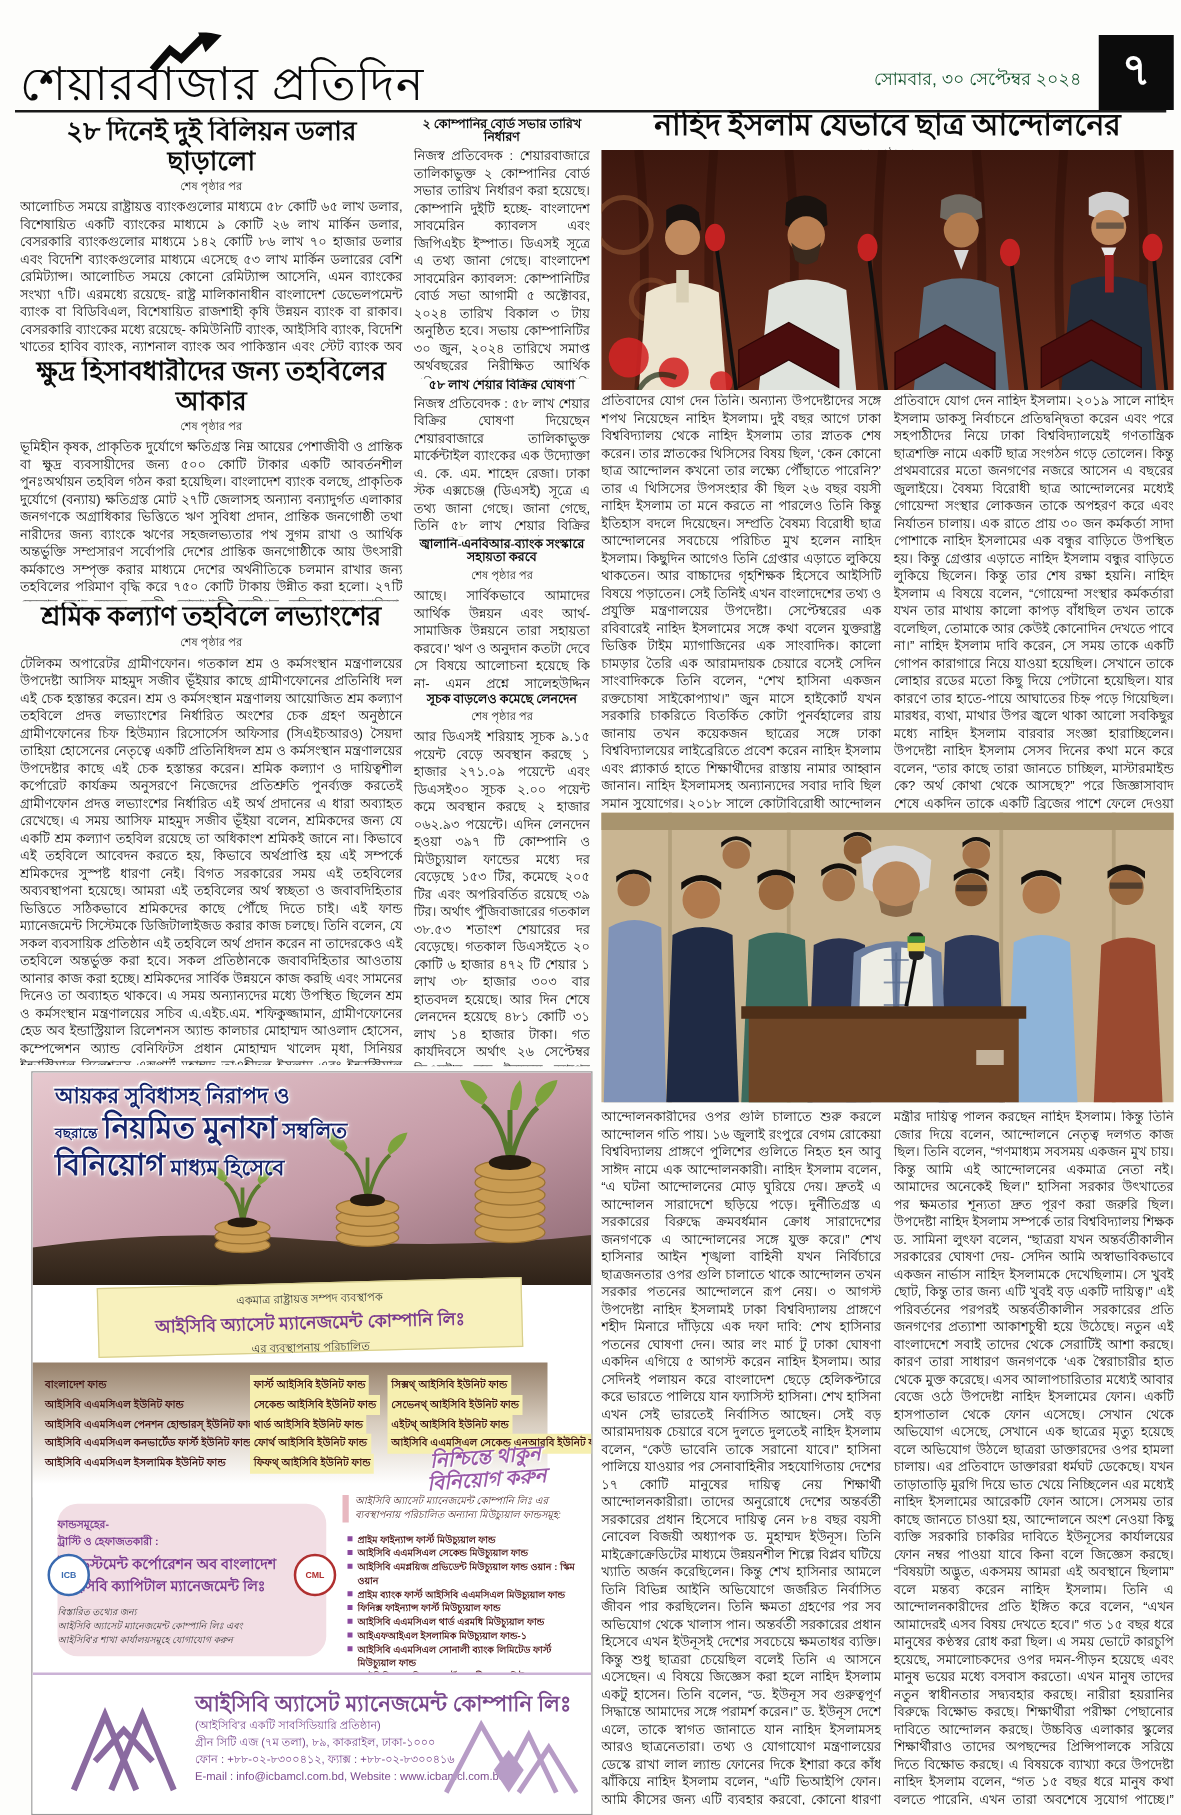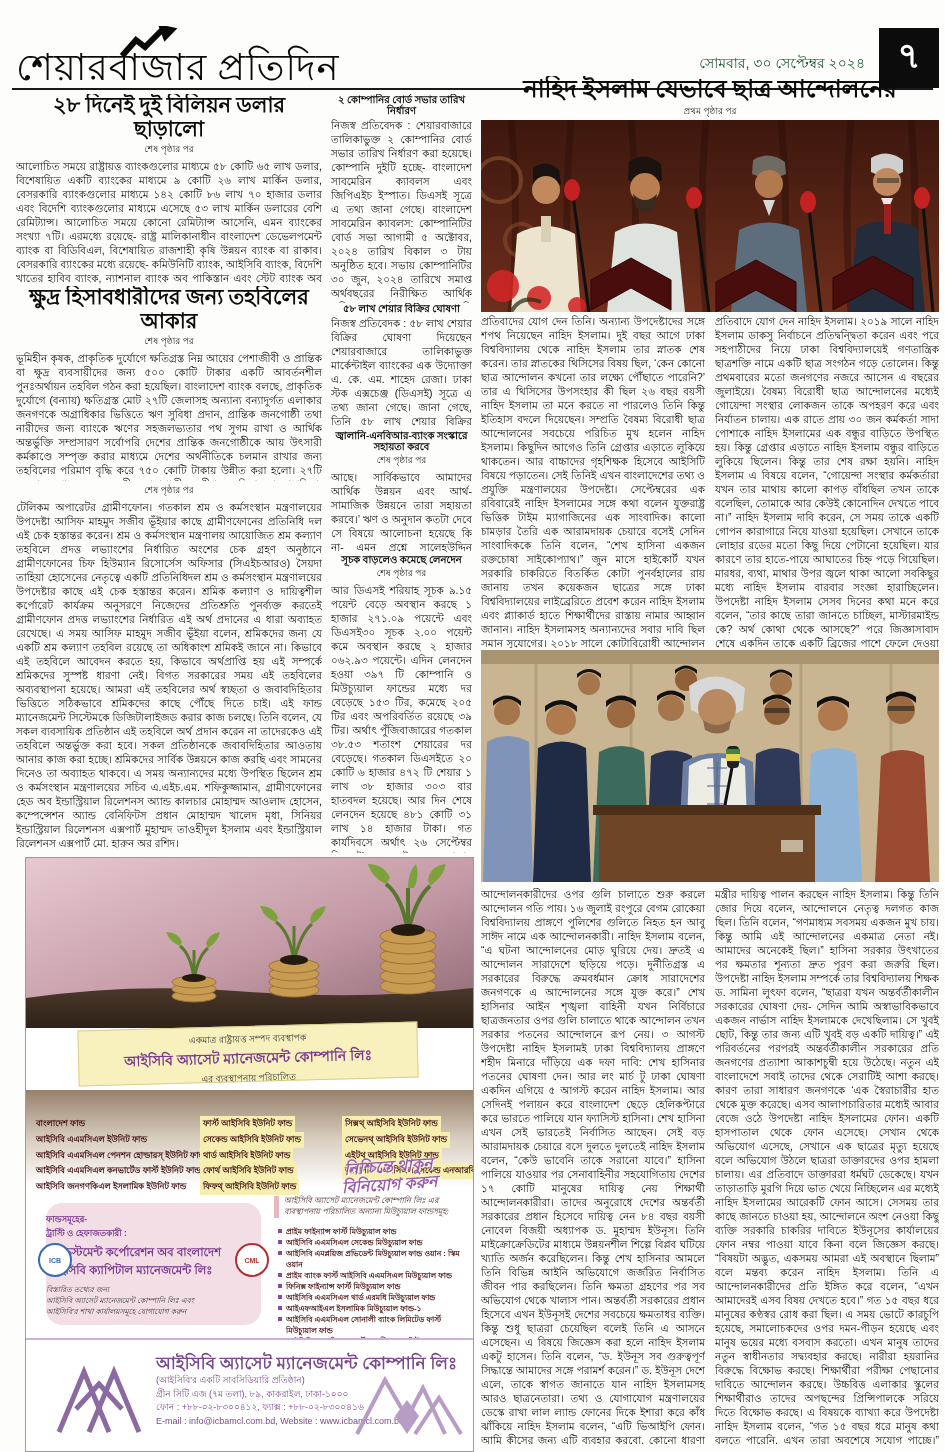--- a/index.html
+++ b/index.html
@@ -31,22 +31,22 @@
   .ad-head{position:absolute;left:18px;top:8px;color:#16246b;font-weight:bold;line-height:1.25;
            text-shadow:0 0 3px #fff,0 0 5px #fff,1px 1px 0 #fff,-1px -1px 0 #fff;}
   .ad-h-l1{font-size:17px;}
   .ad-h-big{font-size:24px;}
   .ad-h-sm{font-size:11px;}
   .banner{position:absolute;left:52px;top:168px;width:340px;height:56px;background:#f8f1bd;
           border:1px solid #d8cf8e;transform:rotate(-1.5deg);text-align:center;padding-top:5px;box-sizing:border-box;}
   .banner .b1{font-size:9px;color:#333;}
   .banner .b2{font-size:14px;font-weight:bold;color:#7a3a8e;}
   .banner .b3{font-size:9px;color:#333;}
-  .funds{position:absolute;left:0;top:232px;width:447px;height:108px;
-         background:linear-gradient(#96806a,#d8cdbf 45%,#ffffff 90%);display:flex;padding:26px 6px 0 10px;box-sizing:border-box;gap:6px;}
+  .funds{position:absolute;left:0;top:232px;width:412px;height:108px;
+         background:linear-gradient(#96806a,#d8cdbf 45%,#ffffff 90%);display:flex;padding:10px 6px 0 10px;box-sizing:border-box;gap:6px;}
   .fcol{list-style:none;margin:0;padding:0;}
   .fcol li{font-size:8.3px;font-weight:bold;color:#3f1212;line-height:1.9;white-space:nowrap;}
   .fcol.hi li{background:#f6efb0;padding:0 3px;display:table;}
   .fcol1{width:158px;} .fcol2{width:142px;} .fcol3{width:125px;}
   .slogan{position:absolute;left:288px;top:300px;width:150px;text-align:center;transform:rotate(-4deg);
           font-family:"Liberation Serif",serif;font-style:italic;font-weight:bold;font-size:16px;color:#9a5aa8;
           text-shadow:0 0 2px #fff,1px 1px 0 #fff;line-height:1.1;}
   .trustee{position:absolute;left:20px;top:345px;width:215px;height:122px;background:#f2dee4;border-radius:16px;
            text-align:left;padding-top:10px;box-sizing:border-box;}
   .trustee .t1{font-size:8.5px;font-weight:bold;color:#7a3a8e;}
@@ -85,20 +85,21 @@
     <div class="hl hl1">২৮ দিনেই দুই বিলিয়ন ডলার ছাড়ালো</div>
     <div class="cont">শেষ পৃষ্ঠার পর</div>
     <div class="body">আলোচিত সময়ে রাষ্ট্রায়ত্ত ব্যাংকগুলোর মাধ্যমে ৫৮ কোটি ৬৫ লাখ ডলার, বিশেষায়িত একটি ব্যাংকের মাধ্যমে ৯ কোটি ২৬ লাখ মার্কিন ডলার, বেসরকারি ব্যাংকগুলোর মাধ্যমে ১৪২ কোটি ৮৬ লাখ ৭০ হাজার ডলার এবং বিদেশি ব্যাংকগুলোর মাধ্যমে এসেছে ৫৩ লাখ মার্কিন ডলারের বেশি রেমিট্যান্স। আলোচিত সময়ে কোনো রেমিট্যান্স আসেনি, এমন ব্যাংকের সংখ্যা ৭টি। এরমধ্যে রয়েছে- রাষ্ট্র মালিকানাধীন বাংলাদেশ ডেভেলপমেন্ট ব্যাংক বা বিডিবিএল, বিশেষায়িত রাজশাহী কৃষি উন্নয়ন ব্যাংক বা রাকাব। বেসরকারি ব্যাংকের মধ্যে রয়েছে- কমিউনিটি ব্যাংক, আইসিবি ব্যাংক, বিদেশি খাতের হাবিব ব্যাংক, ন্যাশনাল ব্যাংক অব পাকিস্তান এবং স্টেট ব্যাংক অব ইন্ডিয়া। কেন্দ্রীয় ব্যাংকের তথ্যমতে, আগস্ট মাসে রেমিট্যান্স এসেছিল ২২২ কোটি (২.২২ বিলিয়ন) ডলার। যা তার আগের বছরের (আগস্ট-২০২৩) একই সময়ের চেয়ে ৬২ কোটি ডলার বেশি। গত বছরের আগস্ট মাসে এসেছিল প্রায় ১৬০ কোটি ডলারের রেমিট্যান্স।</div>
   </div>
   <div class="art" style="left:16px;top:286px;width:306px;height:195px;">
     <div class="hl hl1">ক্ষুদ্র হিসাবধারীদের জন্য তহবিলের আকার</div>
     <div class="cont">শেষ পৃষ্ঠার পর</div>
     <div class="body">ভূমিহীন কৃষক, প্রাকৃতিক দুর্যোগে ক্ষতিগ্রস্ত নিম্ন আয়ের পেশাজীবী ও প্রান্তিক বা ক্ষুদ্র ব্যবসায়ীদের জন্য ৫০০ কোটি টাকার একটি আবর্তনশীল পুনঃঅর্থায়ন তহবিল গঠন করা হয়েছিল। বাংলাদেশ ব্যাংক বলছে, প্রাকৃতিক দুর্যোগে (বন্যায়) ক্ষতিগ্রস্ত মোট ২৭টি জেলাসহ অন্যান্য বন্যাদুর্গত এলাকার জনগণকে অগ্রাধিকার ভিত্তিতে ঋণ সুবিধা প্রদান, প্রান্তিক জনগোষ্ঠী তথা নারীদের জন্য ব্যাংকে ঋণের সহজলভ্যতার পথ সুগম রাখা ও আর্থিক অন্তর্ভুক্তি সম্প্রসারণ সর্বোপরি দেশের প্রান্তিক জনগোষ্ঠীকে আয় উৎসারী কর্মকাণ্ডে সম্পৃক্ত করার মাধ্যমে দেশের অর্থনীতিকে চলমান রাখার জন্য তহবিলের পরিমাণ বৃদ্ধি করে ৭৫০ কোটি টাকায় উন্নীত করা হলো। ২৭টি জেলার মধ্যে রয়েছে- ফেনী, নোয়াখালী, লক্ষ্মীপুর, কুমিল্লা, ব্রাহ্মণবাড়িয়া, চাঁদপুর, হবিগঞ্জ, মৌলভীবাজার, সুনামগঞ্জ, কুড়িগ্রাম, লালমনিরহাট, গাইবান্ধা, বগুড়া, সিরাজগঞ্জ, জামালপুর, টাঙ্গাইল, কিশোরগঞ্জ, মুন্সিগঞ্জ, নেত্রকোনা, খাগড়াছড়ি, রাঙ্গামাটি, সিলেট, চট্টগ্রাম, কক্সবাজার, যশোর, সাতক্ষীরা ও বাগেরহাট। বাংলাদেশ ব্যাংক আরও জানিয়েছে, এ স্কিমের আওতায় মোট ঋণের ন্যূনতম ২৫ শতাংশ নারী ঋণগ্রহীতা বা উদ্যোক্তাদের মাঝে বিতরণ করতে হবে। এছাড়া, তৃতীয় লিঙ্গের গ্রাহকরাও এ ঋণ সুবিধা পাবে। ব্যাংক কোম্পানি আইন, ১৯৯১ এর ৪৫ ধারায় প্রদত্ত ক্ষমতাবলে এ নির্দেশনা জারি করেছে বাংলাদেশ ব্যাংক। আর্থিক খাতের নিয়ন্ত্রক সংস্থাটি এ নির্দেশনা অবিলম্বে কার্যকর হবে।</div>
   </div>
   <div class="art" style="left:16px;top:482px;width:306px;height:370px;">
+    <div class="hl hl1">শ্রমিক কল্যাণ তহবিলে লভ্যাংশের</div>
     <div class="cont">শেষ পৃষ্ঠার পর</div>
     <div class="body">টেলিকম অপারেটর গ্রামীণফোন। গতকাল শ্রম ও কর্মসংস্থান মন্ত্রণালয়ের উপদেষ্টা আসিফ মাহমুদ সজীব ভূঁইয়ার কাছে গ্রামীণফোনের প্রতিনিধি দল এই চেক হস্তান্তর করেন। শ্রম ও কর্মসংস্থান মন্ত্রণালয় আয়োজিত শ্রম কল্যাণ তহবিলে প্রদত্ত লভ্যাংশের নির্ধারিত অংশের চেক গ্রহণ অনুষ্ঠানে গ্রামীণফোনের চিফ হিউম্যান রিসোর্সেস অফিসার (সিএইচআরও) সৈয়দা তাহিয়া হোসেনের নেতৃত্বে একটি প্রতিনিধিদল শ্রম ও কর্মসংস্থান মন্ত্রণালয়ের উপদেষ্টার কাছে এই চেক হস্তান্তর করেন। শ্রমিক কল্যাণ ও দায়িত্বশীল কর্পোরেট কার্যক্রম অনুসরণে নিজেদের প্রতিশ্রুতি পুনর্ব্যক্ত করতেই গ্রামীণফোন প্রদত্ত লভ্যাংশের নির্ধারিত এই অর্থ প্রদানের এ ধারা অব্যাহত রেখেছে। এ সময় আসিফ মাহমুদ সজীব ভূঁইয়া বলেন, শ্রমিকদের জন্য যে একটি শ্রম কল্যাণ তহবিল রয়েছে তা অধিকাংশ শ্রমিকই জানে না। কিভাবে এই তহবিলে আবেদন করতে হয়, কিভাবে অর্থপ্রাপ্তি হয় এই সম্পর্কে শ্রমিকদের সুস্পষ্ট ধারণা নেই। বিগত সরকারের সময় এই তহবিলের অব্যবস্থাপনা হয়েছে। আমরা এই তহবিলের অর্থ স্বচ্ছতা ও জবাবদিহিতার ভিত্তিতে সঠিকভাবে শ্রমিকদের কাছে পৌঁছে দিতে চাই। এই ফান্ড ম্যানেজমেন্ট সিস্টেমকে ডিজিটালাইজড করার কাজ চলছে। তিনি বলেন, যে সকল ব্যবসায়িক প্রতিষ্ঠান এই তহবিলে অর্থ প্রদান করেন না তাদেরকেও এই তহবিলে অন্তর্ভুক্ত করা হবে। সকল প্রতিষ্ঠানকে জবাবদিহিতার আওতায় আনার কাজ করা হচ্ছে। শ্রমিকদের সার্বিক উন্নয়নে কাজ করছি এবং সামনের দিনেও তা অব্যাহত থাকবে। এ সময় অন্যান্যদের মধ্যে উপস্থিত ছিলেন শ্রম ও কর্মসংস্থান মন্ত্রণালয়ের সচিব এ.এইচ.এম. শফিকুজ্জামান, গ্রামীণফোনের হেড অব ইন্ডাস্ট্রিয়াল রিলেশনস অ্যান্ড কালচার মোহাম্মদ আওলাদ হোসেন, কম্পেন্সেশন অ্যান্ড বেনিফিটস প্রধান মোহাম্মদ খালেদ মৃধা, সিনিয়র ইন্ডাস্ট্রিয়াল রিলেশনস এক্সপার্ট মুহাম্মদ তাওহীদুল ইসলাম এবং ইন্ডাস্ট্রিয়াল রিলেশনস এক্সপার্ট মো. হারুন অর রশিদ।</div>
   </div>
 
   <div class="art" style="left:331px;top:94px;width:141px;height:209px;">
     <div class="hl hl2">২ কোম্পানির বোর্ড সভার তারিখ নির্ধারণ</div>
     <div class="cont"></div>
     <div class="body">নিজস্ব প্রতিবেদক : শেয়ারবাজারে তালিকাভুক্ত ২ কোম্পানির বোর্ড সভার তারিখ নির্ধারণ করা হয়েছে। কোম্পানি দুইটি হচ্ছে- বাংলাদেশ সাবমেরিন ক্যাবলস এবং জিপিএইচ ইস্পাত। ডিএসই সূত্রে এ তথ্য জানা গেছে। বাংলাদেশ সাবমেরিন ক্যাবলস: কোম্পানিটির বোর্ড সভা আগামী ৫ অক্টোবর, ২০২৪ তারিখ বিকাল ৩ টায় অনুষ্ঠিত হবে। সভায় কোম্পানিটির ৩০ জুন, ২০২৪ তারিখে সমাপ্ত অর্থবছরের নিরীক্ষিত আর্থিক প্রতিবেদন পর্যালোচনার পাশাপাশি ডিভিডেন্ড ঘোষণা করা হবে। জিপিএইচ ইস্পাত: কোম্পানিটির বোর্ড সভা আগামী ৭ অক্টোবর, ২০২৪ তারিখ বিকাল ৩ টায় অনুষ্ঠিত হবে। সভায় কোম্পানিটির ৩০ জুন, ২০২৪ তারিখে সমাপ্ত অর্থবছরের নিরীক্ষিত আর্থিক প্রতিবেদন পর্যালোচনার পাশাপাশি ডিভিডেন্ড ঘোষণা করা হবে।</div>
   </div>
   <div class="art" style="left:331px;top:303px;width:141px;height:126px;">
@@ -110,21 +111,21 @@
     <div class="hl hl2">জ্বালানি-এনবিআর-ব্যাংক সংস্কারে সহায়তা করবে</div>
     <div class="cont">শেষ পৃষ্ঠার পর</div>
     <div class="body">আছে। সার্বিকভাবে আমাদের আর্থিক উন্নয়ন এবং আর্থ-সামাজিক উন্নয়নে তারা সহায়তা করবে।’ ঋণ ও অনুদান কতটা দেবে সে বিষয়ে আলোচনা হয়েছে কি না- এমন প্রশ্নে সালেহউদ্দিন আহমেদ বলেন, ‘অ্যামাউন্টের বিষয়ে এখন আলোচনা হয়নি। একটা ডোনার এবং অন্য ডোনার কী দেবে সেটা জেনে পরে আপনাদের জানানো হবে। যথাসময়ে জানাবো কোন ডোনার কী দিয়েছে, তবে এখন নয়।’</div>
   </div>
   <div class="art" style="left:331px;top:554px;width:141px;height:299px;">
     <div class="hl hl2">সূচক বাড়লেও কমেছে লেনদেন</div>
     <div class="cont">শেষ পৃষ্ঠার পর</div>
     <div class="body">আর ডিএসই শরিয়াহ সূচক ৯.১৫ পয়েন্ট বেড়ে অবস্থান করছে ১ হাজার ২৭১.০৯ পয়েন্টে এবং ডিএসই৩০ সূচক ২.০০ পয়েন্ট কমে অবস্থান করছে ২ হাজার ০৬২.৯৩ পয়েন্টে। এদিন লেনদেন হওয়া ৩৯৭ টি কোম্পানি ও মিউচ্যুয়াল ফান্ডের মধ্যে দর বেড়েছে ১৫৩ টির, কমেছে ২০৫ টির এবং অপরিবর্তিত রয়েছে ৩৯ টির। অর্থাৎ পুঁজিবাজারের গতকাল ৩৮.৫৩ শতাংশ শেয়ারের দর বেড়েছে। গতকাল ডিএসইতে ২০ কোটি ৬ হাজার ৪৭২ টি শেয়ার ১ লাখ ৩৮ হাজার ৩০৩ বার হাতবদল হয়েছে। আর দিন শেষে লেনদেন হয়েছে ৪৮১ কোটি ৩১ লাখ ১৪ হাজার টাকা। গত কার্যদিবসে অর্থাৎ ২৬ সেপ্টেম্বর ডিএসই’র ব্রড ইনডেক্স আগের দিনের চেয়ে ১.৬৯ শতাংশ বা ৯৭.৩১ পয়েন্ট কমে অবস্থান করেছে ৫ হাজার ৬৩৯.১৩ পয়েন্টে। আর ডিএসই শরিয়াহ সূচক ৩১.২৫ পয়েন্ট কমে অবস্থান করেছে ১ হাজার ২৬১.৯৩ পয়েন্টে এবং ডিএসই৩০ সূচক ৩০.১১ পয়েন্ট কমে অবস্থান করেছে ২ হাজার ০৬৪.৯৩ পয়েন্টে। এদিন লেনদেন হওয়া ৩৯৬ টি কোম্পানি ও মিউচ্যুয়াল ফান্ডের মধ্যে দর বৃদ্ধি পায় ৭২ টির, কমেছে ২৯৯ টির এবং অপরিবর্তিত রয় ২৫ টির। অর্থাৎ পুঁজিবাজারে গত কার্যদিবসে ১৮.১৮ শতাংশ শেয়ারের দর বৃদ্ধি পায়। এদিন ডিএসইতে ২৩ কোটি ২ লাখ ৯৭ হাজার ৫৫১ টি শেয়ার ১ লাখ ৫৭ হাজার ৭১৯ বার হাতবদল হয়। আর দিন শেষে লেনদেন হয় ৫৩০ কোটি ৮৫ লাখ ৮৭ হাজার টাকা। সে হিসেবে গতকাল লেনদেন কমেছে ৪৯ কোটি ৫৩ লাখ ৯৩ হাজার টাকা। এদিকে গতকাল দিন শেষে চট্টগ্রাম স্টক এক্সচেঞ্জেও (সিএসই) সাধারণ মূল্য সূচক সিএসপিআই ০.০৯ শতাংশ বা ১৪.৮৩ পয়েন্ট কমে অবস্থান করেছে ১৫ হাজার ৭৭৮.৩৯ পয়েন্টে। এদিন লেনদেন হওয়া ২০৬ টি কোম্পানি ও মিউচ্যুয়াল ফান্ডের মধ্যে দর বেড়েছে ৭৭ টির, কমেছে ১১২ টির এবং অপরিবর্তিত রয়েছে ১৭ টির। গতকাল দিন শেষে সিএসইতে লেনদেন হয়েছে ৮ কোটি ৭৫ লাখ ৫৯ হাজার ৬৪২ টাকা।</div>
   </div>
 
-  <div class="art" style="left:481px;top:76px;width:458px;height:42px;">
+  <div class="art" style="left:481px;top:88px;width:458px;height:42px;">
     <div class="hl hl3">নাহিদ ইসলাম যেভাবে ছাত্র আন্দোলনের</div>
     <div class="cont">প্রথম পৃষ্ঠার পর</div>
   </div>
 
   <div class="photo" style="left:481px;top:120px;width:458px;height:192px;">
     <svg width="458" height="192" viewBox="0 0 458 192">
       <defs>
         <linearGradient id="cur" x1="0" y1="0" x2="0" y2="1">
           <stop offset="0" stop-color="#3c170e"></stop>
             <stop offset="1" stop-color="#6e2f1c"></stop>
@@ -324,35 +325,43 @@
             <ellipse cx="382" cy="108" rx="28" ry="8"></ellipse>
               <ellipse cx="382" cy="98" rx="28" ry="8"></ellipse>
             <ellipse cx="382" cy="88" rx="28" ry="8"></ellipse>
               <ellipse cx="382" cy="78" rx="28" ry="8"></ellipse>
           </g>
           <path d="M382 74 q-6 -36 -22 -48 M382 74 q8 -34 22 -46 M382 74 l0 -44" stroke="#55762c" stroke-width="4" fill="none"></path>
           <path d="M360 26 q-14 -6 -18 -20 q16 0 22 14 Z M404 28 q14 -10 16 -22 q-16 2 -18 16 Z M382 30 q0 -16 8 -24 q4 12 -2 24 Z" fill="#7da23c"></path>
           <ellipse cx="382" cy="72" rx="17" ry="6" fill="#241a10"></ellipse>
         </g>
       </svg>
+      <div class="ad-head">
+        <div><span class="ad-h-l1">আয়কর সুবিধাসহ নিরাপদ ও</span></div>
+        <div><span class="ad-h-sm">বছরান্তে</span>
+             <span class="ad-h-big">নিয়মিত মুনাফা</span>
+             <span class="ad-h-l1">সম্বলিত</span></div>
+        <div><span class="ad-h-big">বিনিয়োগ</span>
+             <span class="ad-h-l1">মাধ্যম হিসেবে</span></div>
+      </div>
     </div>
 
     <div class="banner">
       <div class="b1">একমাত্র রাষ্ট্রায়ত্ত সম্পদ ব্যবস্থাপক</div>
       <div class="b2">আইসিবি অ্যাসেট ম্যানেজমেন্ট কোম্পানি লিঃ</div>
       <div class="b3">এর ব্যবস্থাপনায় পরিচালিত</div>
     </div>
 
     <div class="funds">
       <ul class="fcol fcol1">
         <li>বাংলাদেশ ফান্ড</li>
         <li>আইসিবি এএমসিএল ইউনিট ফান্ড</li>
         <li>আইসিবি এএমসিএল পেনশন হোল্ডারস্ ইউনিট ফান্ড</li>
         <li>আইসিবি এএমসিএল কনভার্টেড ফার্স্ট ইউনিট ফান্ড</li>
-        <li>আইসিবি জনগণকিএল ইসলামিক ইউনিট ফান্ড</li>
+        <li>আইসিবি এএমসিএল ইসলামিক ইউনিট ফান্ড</li>
       </ul>
       <ul class="fcol fcol2 hi">
         <li>ফার্স্ট আইসিবি ইউনিট ফান্ড</li>
         <li>সেকেন্ড আইসিবি ইউনিট ফান্ড</li>
         <li>থার্ড আইসিবি ইউনিট ফান্ড</li>
         <li>ফোর্থ আইসিবি ইউনিট ফান্ড</li>
         <li>ফিফথ্ আইসিবি ইউনিট ফান্ড</li>
       </ul>
       <ul class="fcol fcol3 hi">
         <li>সিক্সথ্ আইসিবি ইউনিট ফান্ড</li>

